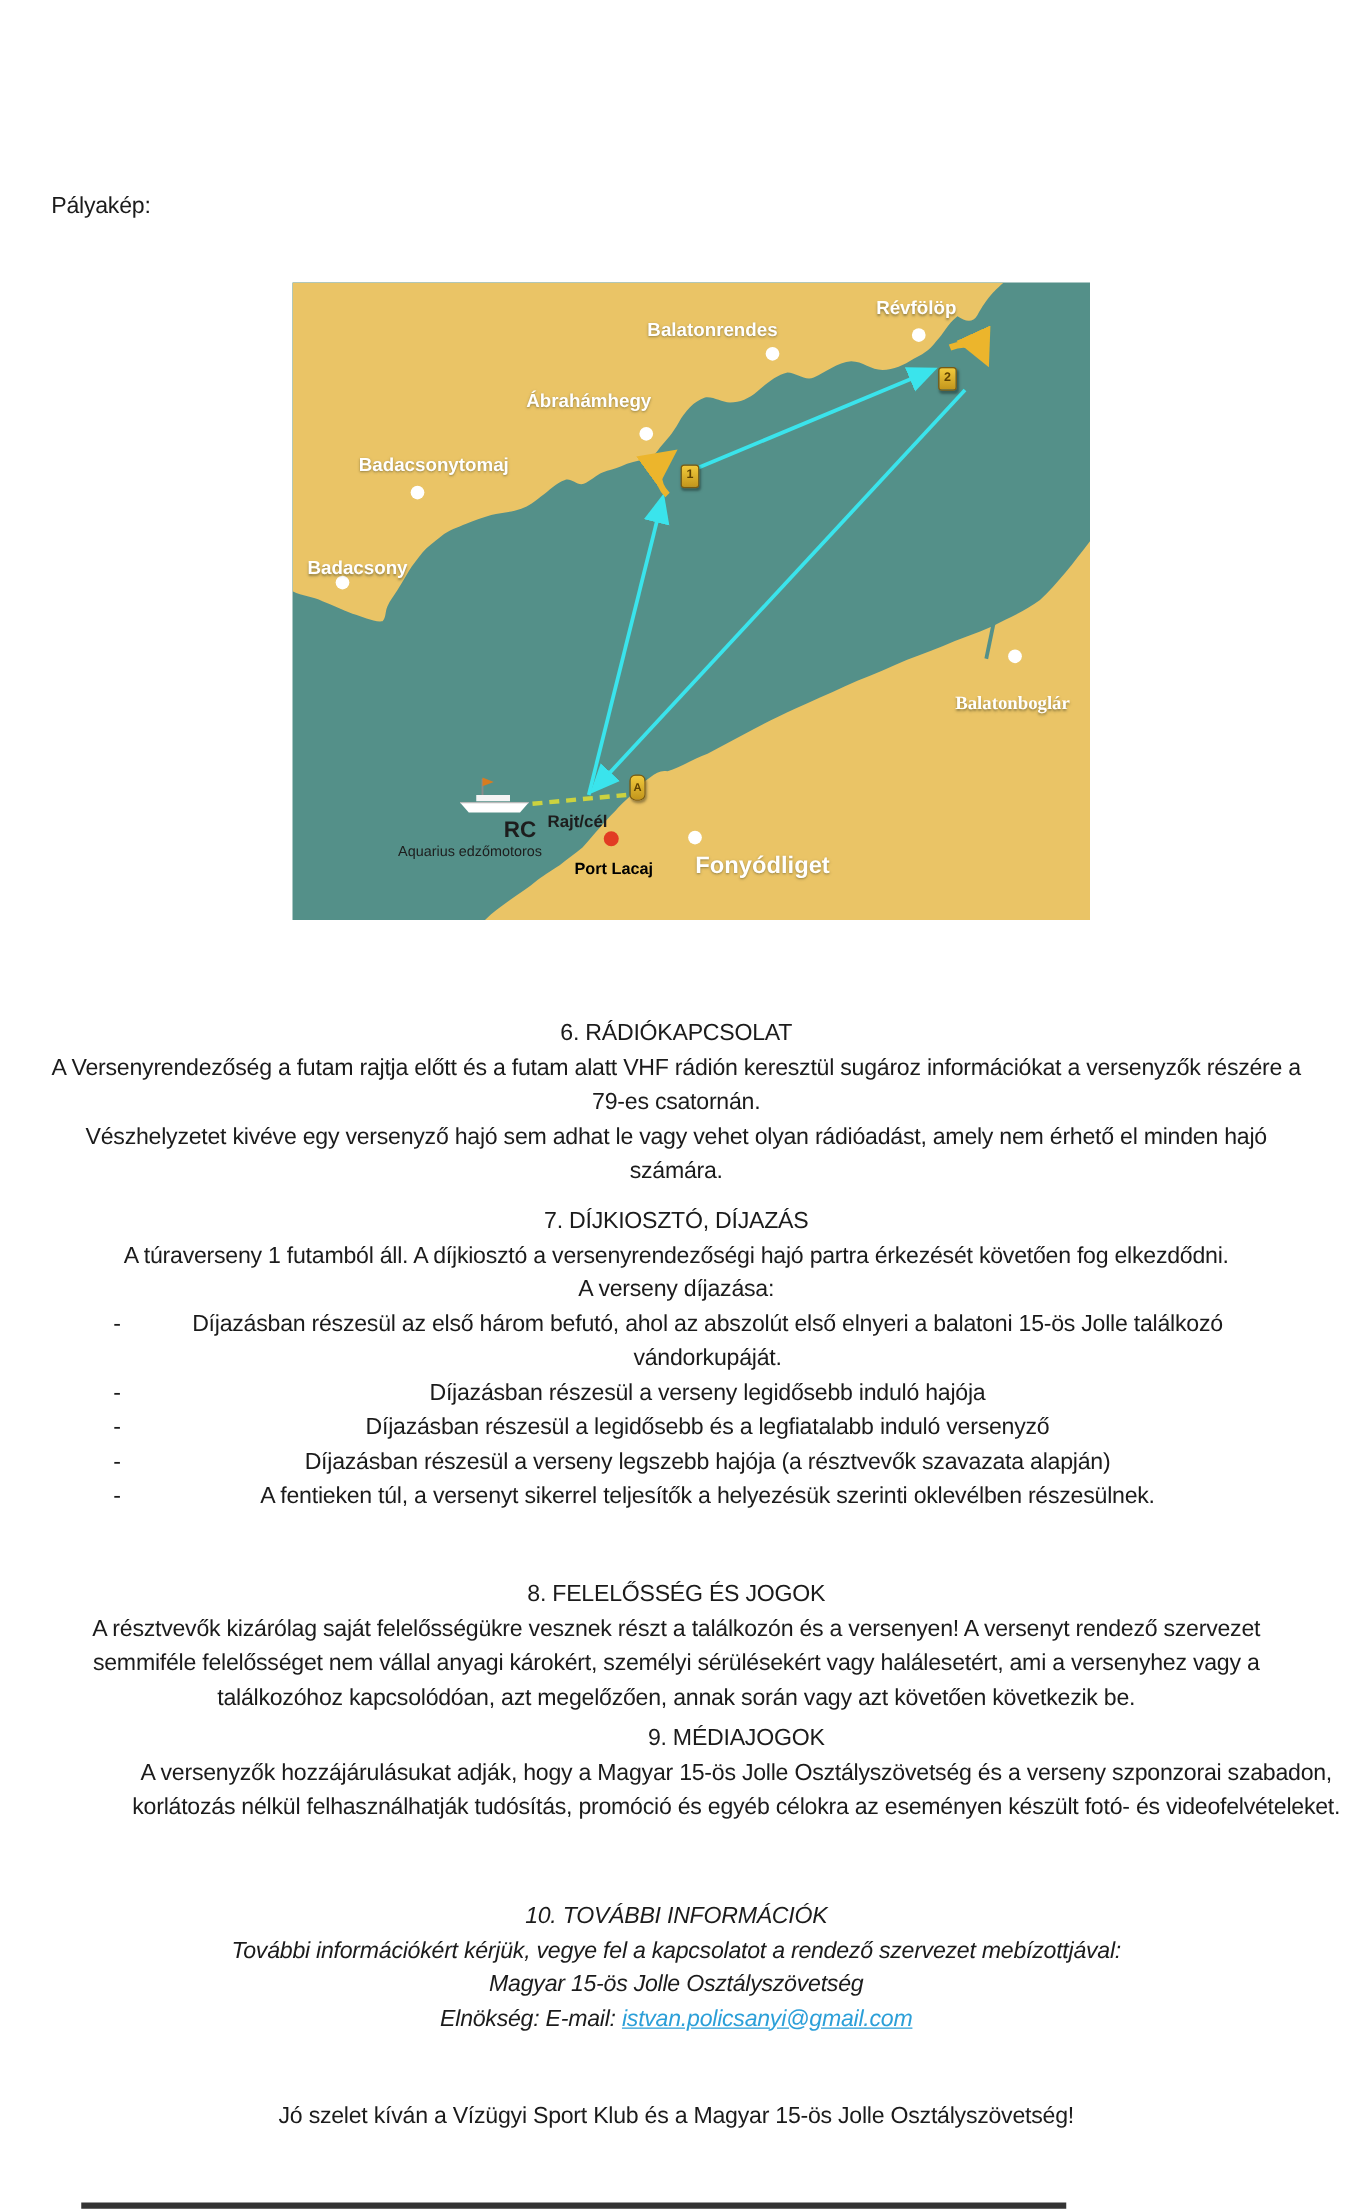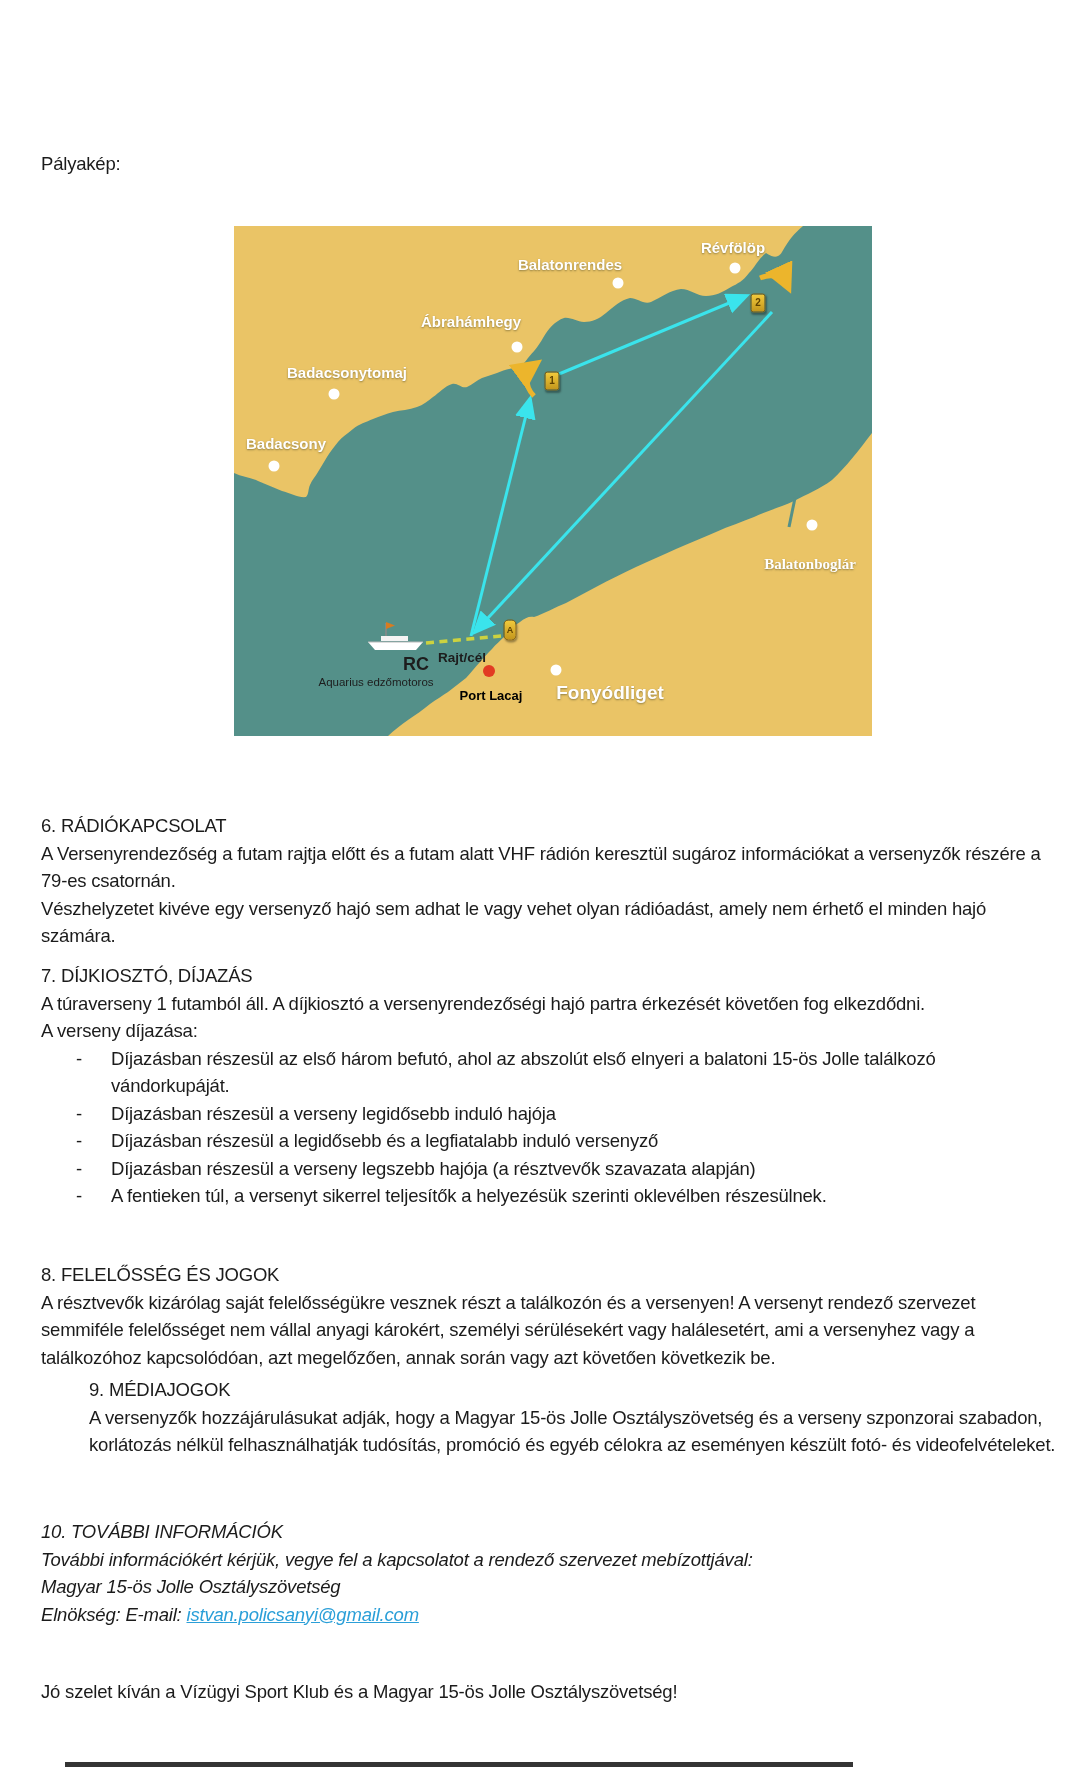--- a/index.html
+++ b/index.html
@@ -1,20 +1,20 @@
 <!DOCTYPE html>
 <html><head>
 <meta charset="utf-8">
 <style>
   html,body{margin:0;padding:0;}
   body{
     width:1080px;height:1769px;background:#ffffff;position:relative;overflow:hidden;
     font-family:"Liberation Sans","DejaVu Sans",sans-serif;color:#1b1b1b;
   }
-  .doc-text{font-size:18.5px;line-height:27.5px;letter-spacing:-0.2px;}
+  .doc-text{font-size:18.5px;line-height:27.5px;letter-spacing:-0.2px;text-align:center;}
   .abs{position:absolute;}
   #palyakep{top:150px;left:41px;}
   .section{left:41px;width:1000px;}
   .sec-heading{margin:0;padding:0;font-size:18.5px;font-weight:normal;line-height:27.5px;}
   .sec-p{margin:0;padding:0;}
   
   .bullets{margin:0;padding:0;list-style:none;}
   .bullet-row{display:flex;}
   .bullet-dash{width:35px;padding-left:35px;flex:none;}
   .bullet-text{width:910px;}
@@ -98,21 +98,21 @@
     <circle cx="40" cy="240" r="5.5" fill="#ffffff"></circle>
     <circle cx="578" cy="299" r="5.5" fill="#ffffff"></circle>
     <circle cx="322" cy="444" r="5.5" fill="#ffffff"></circle>
     <circle cx="255" cy="445" r="6" fill="#e23b23"></circle>
   </svg>
 
   <div class="map-label" style="left:336px;top:38px;">Balatonrendes</div>
   <div class="map-label" style="left:499px;top:21px;">Révfölöp</div>
   <div class="map-label" style="left:237px;top:95px;">Ábrahámhegy</div>
   <div class="map-label" style="left:113px;top:146px;">Badacsonytomaj</div>
-  <div class="map-label" style="left:52px;top:217px;">Badacsony</div>
+  <div class="map-label" style="left:52px;top:229px;">Badacsony</div>
   <div class="map-label" style="left:576px;top:338px;font-family:Liberation Serif, serif;">Balatonboglár</div>
   <div class="map-label big" style="left:352px;top:467px;margin-left:24px;">Fonyódliget</div>
   <div class="map-label red" style="left:257px;top:469px;">Port Lacaj</div>
 
   <div class="map-label dark rc-name" style="left:182px;top:438px;">RC</div>
   <div class="map-label dark rc-sub" style="left:142px;top:456px;">Aquarius edzőmotoros</div>
   <div class="map-label dark rajtcel" style="left:228px;top:431px;">Rajt/cél</div>
 
   <div class="buoy" style="left:318px;top:155px;">1</div>
   <div class="buoy" style="left:524px;top:77px;">2</div>

